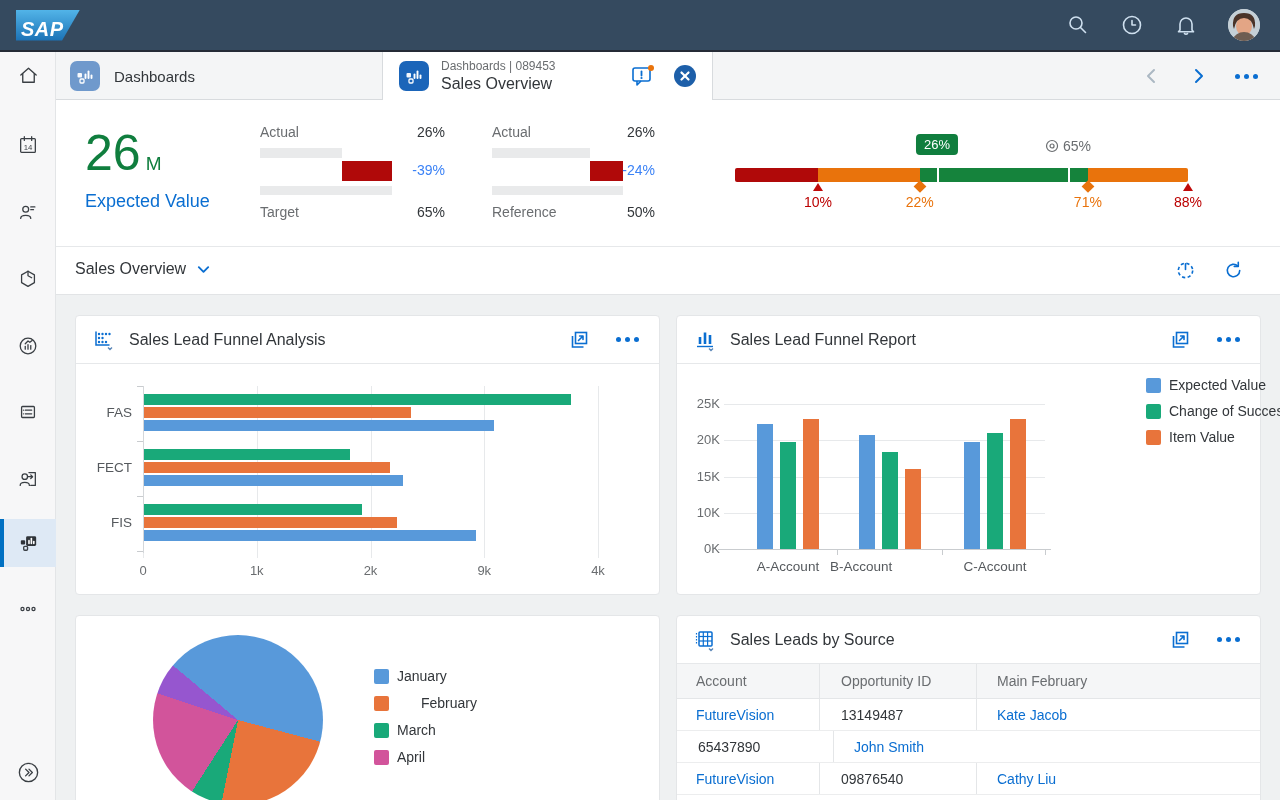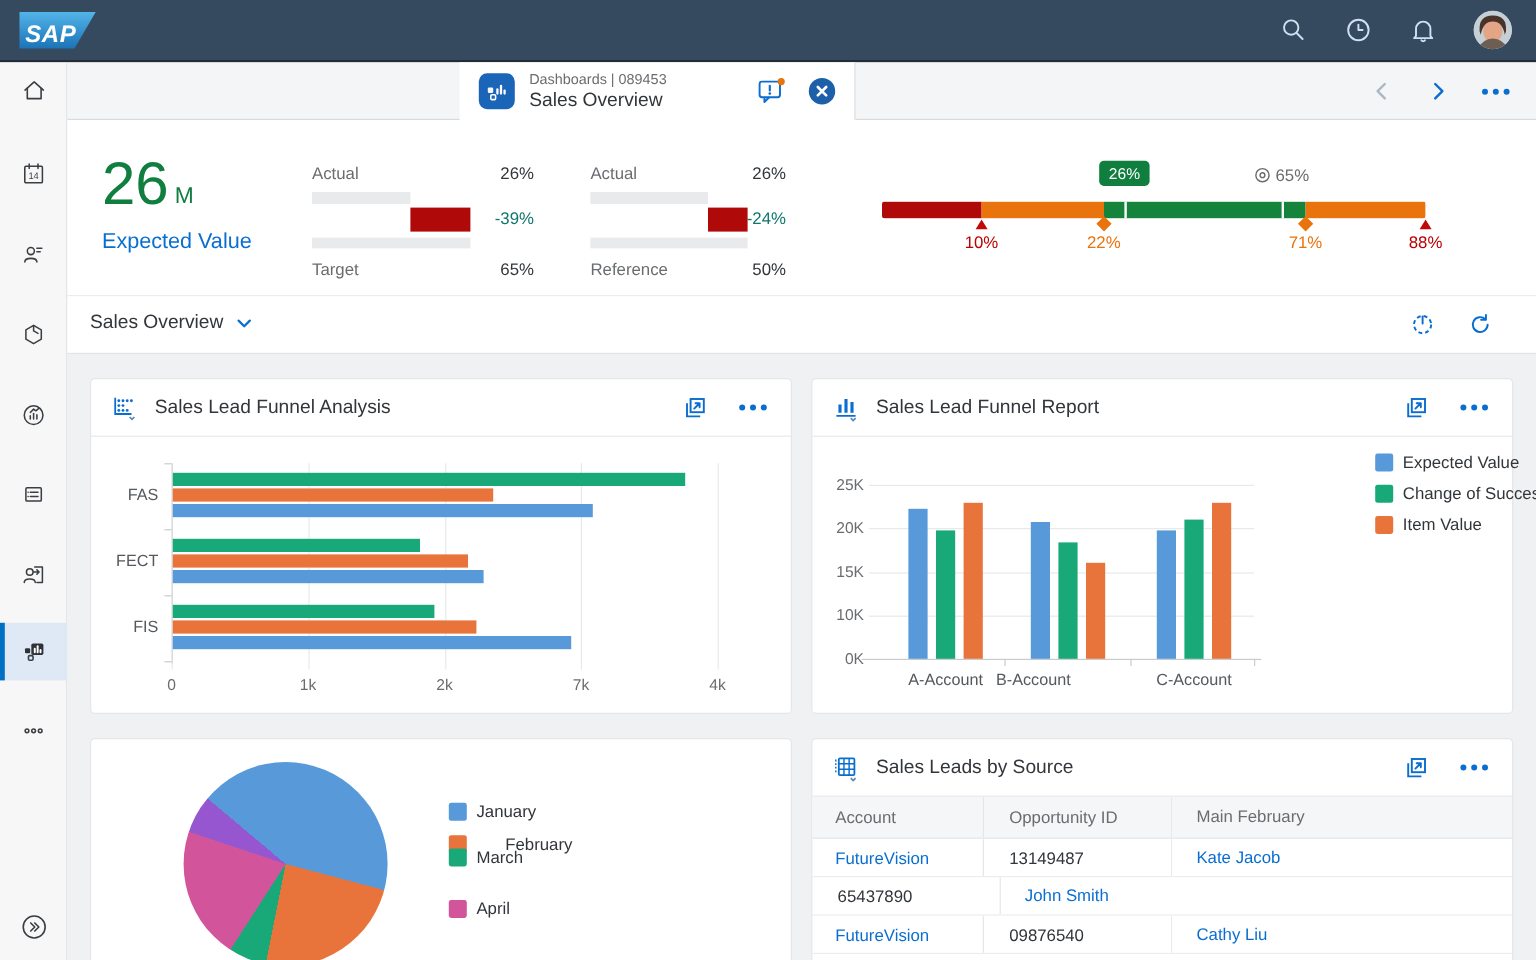--- a/index.html
+++ b/index.html
@@ -53,26 +53,26 @@
   
   .content { position:absolute; left:56px; top:100px; right:0; bottom:0; }
   .kpi-strip { position:absolute; left:0; top:0; right:0; height:147px; background:#fff; border-bottom:1px solid #E6E8EA; }
 
   .kpi-main { position:absolute; left:29px; top:28px; }
   .kpi-num { display:flex; align-items:flex-end; color:#107E3E; }
   .kpi-val { font-size:50px; line-height:1; font-weight:400; }
   .kpi-unit { font-size:19px; margin-left:5px; margin-bottom:3px; }
   .kpi-label { margin-top:13px; color:#0A6ED1; font-size:18px; cursor:pointer; }
 
-  .micro-bullet { position:absolute; top:12px; height:147px; }
+  .micro-bullet { position:absolute; top:0; height:147px; }
   .mb1 { left:204px; width:185px; }
   .mb2 { left:436px; width:163px; }
   .mb-lbl { position:absolute; left:0; font-size:14px; color:#6A6D70; }
   .mb-val { position:absolute; right:0; font-size:14px; color:#32363A; text-align:right; }
-  .mb-delta { color:#0f766e; }
+  .mb-delta { color:#3b82f6; }
   .mb-top { top:24px; } .mb-bot { top:104px; }
   .mb-mid { top:62px; }
   .mb-track { position:absolute; left:0; top:46px; height:52px; }
   .mb-track > div { position:absolute; }
   .mb-gray  { background:#E9EAEB; }
   .mb-red   { background:#B00909; }
 
   .range-meter { position:absolute; left:679px; top:0; width:453px; height:147px; }
   .rm-bar { position:absolute; left:0; top:68px; width:100%; height:14px; border-radius:2px; overflow:hidden; }
   .rm-seg { position:absolute; top:0; height:100%; }
@@ -171,20 +171,34 @@
           <path d="M3 32 Q8 23 16 23 Q24 23 29 32 Z" fill="#6E5D52"></path>
         </svg>
       </div>
     </div>
   </header>
   <div class="shell-divider"></div>
 
   <nav class="tabstrip">
     <div class="strip-border"></div>
 
+    <div class="tab tab-1">
+      <div class="tile tile-light">
+        <svg viewBox="0 0 22 22" width="22" height="22">
+          <rect x="3.5" y="8" width="4.5" height="4.5" rx="1" fill="#fff" opacity=".95"></rect>
+          <rect x="6" y="14" width="4" height="4" rx="1" fill="none" stroke="#fff" stroke-width="1.3"></rect>
+          <g stroke="#fff" stroke-width="1.9" stroke-linecap="round">
+            <line x1="11.5" y1="13" x2="11.5" y2="9.5"></line>
+              <line x1="14.5" y1="13" x2="14.5" y2="6.5"></line>
+              <line x1="17.5" y1="13" x2="17.5" y2="10.5"></line>
+          </g>
+        </svg>
+      </div>
+      <span class="tab1-label">Dashboards</span>
+    </div>
 
     <div class="tab tab-2">
       <div class="tile tile-dark">
         <svg viewBox="0 0 22 22" width="22" height="22">
           <rect x="3.5" y="8" width="4.5" height="4.5" rx="1" fill="#fff" opacity=".95"></rect>
           <rect x="6" y="14" width="4" height="4" rx="1" fill="none" stroke="#fff" stroke-width="1.3"></rect>
           <g stroke="#fff" stroke-width="1.9" stroke-linecap="round">
             <line x1="11.5" y1="13" x2="11.5" y2="9.5"></line>
               <line x1="14.5" y1="13" x2="14.5" y2="6.5"></line>
               <line x1="17.5" y1="13" x2="17.5" y2="10.5"></line>
@@ -462,21 +476,21 @@
               <div class="hbar" style="left: 1px; top: 63px; width: 205.887px; height: 11px; background: rgb(25, 169, 121);"></div>
               <div class="hbar" style="left: 1px; top: 76px; width: 245.7px; height: 11px; background: rgb(232, 116, 59);"></div>
               <div class="hbar" style="left: 1px; top: 89px; width: 259.35px; height: 11px; background: rgb(88, 153, 218);"></div>
               <div class="hbar" style="left: 1px; top: 118px; width: 218.4px; height: 11px; background: rgb(25, 169, 121);"></div>
               <div class="hbar" style="left: 1px; top: 131px; width: 252.525px; height: 11px; background: rgb(232, 116, 59);"></div>
               <div class="hbar" style="left: 1px; top: 144px; width: 332.15px; height: 11px; background: rgb(88, 153, 218);"></div>
             </div>
             <div class="xlbl" style="left: 67px; top: 199px;">0</div>
             <div class="xlbl" style="left: 180.75px; top: 199px;">1k</div>
             <div class="xlbl" style="left: 294.5px; top: 199px;">2k</div>
-            <div class="xlbl" style="left: 408.25px; top: 199px;">7k</div>
+            <div class="xlbl" style="left: 408.25px; top: 199px;">9k</div>
             <div class="xlbl" style="left: 522px; top: 199px;">4k</div>
             <div class="cat-lbl" style="left: 0px; top: 41px; width: 56px; text-align: right;">FAS</div>
             <div class="cat-lbl" style="left: 0px; top: 96px; width: 56px; text-align: right;">FECT</div>
             <div class="cat-lbl" style="left: 0px; top: 151px; width: 56px; text-align: right;">FIS</div>
           </div>
       </div>
 
       <div class="card card-2">
         <div class="card-head">
           <div class="card-ic">
@@ -553,21 +567,21 @@
         <div class="card-body" id="pieBody">
             <div class="pie" style="left: 77px; top: 19px; width: 170px; height: 170px; background: conic-gradient(from 310deg, rgb(88, 153, 218) 0%, rgb(88, 153, 218) 43%, rgb(232, 116, 59) 43%, rgb(232, 116, 59) 67%, rgb(25, 169, 121) 67%, rgb(25, 169, 121) 73%, rgb(210, 84, 155) 73%, rgb(210, 84, 155) 94%, rgb(150, 86, 207) 94%, rgb(150, 86, 207) 100%);"></div>
             <div class="legend-row" style="left: 298px; top: 52px;">
               <div class="legend-sw" style="background: rgb(88, 153, 218);"></div>
               <div class="legend-tx">January</div>
             </div>
             <div class="legend-row" style="left: 298px; top: 79px; gap: 32px;">
               <div class="legend-sw" style="background: rgb(232, 116, 59);"></div>
               <div class="legend-tx">February</div>
             </div>
-            <div class="legend-row" style="left: 298px; top: 90px; align-items: flex-end;">
+            <div class="legend-row" style="left: 298px; top: 106px; align-items: flex-end;">
               <div class="legend-sw" style="background: rgb(25, 169, 121);"></div>
               <div class="legend-tx">March</div>
             </div>
             <div class="legend-row" style="left: 298px; top: 133px;">
               <div class="legend-sw" style="background: rgb(210, 84, 155);"></div>
               <div class="legend-tx">April</div>
             </div>
           </div>
       </div>
 

